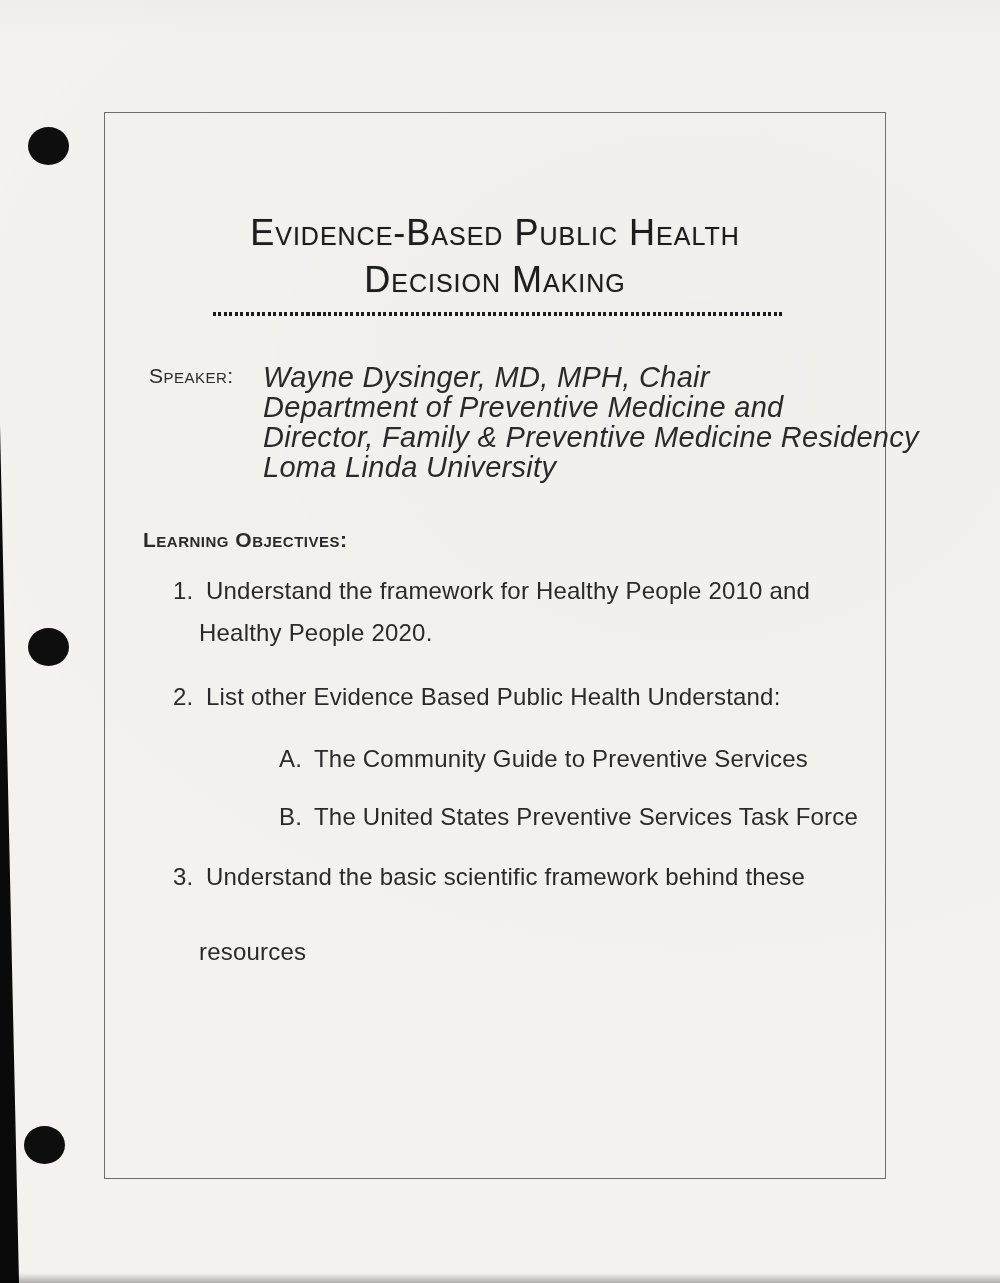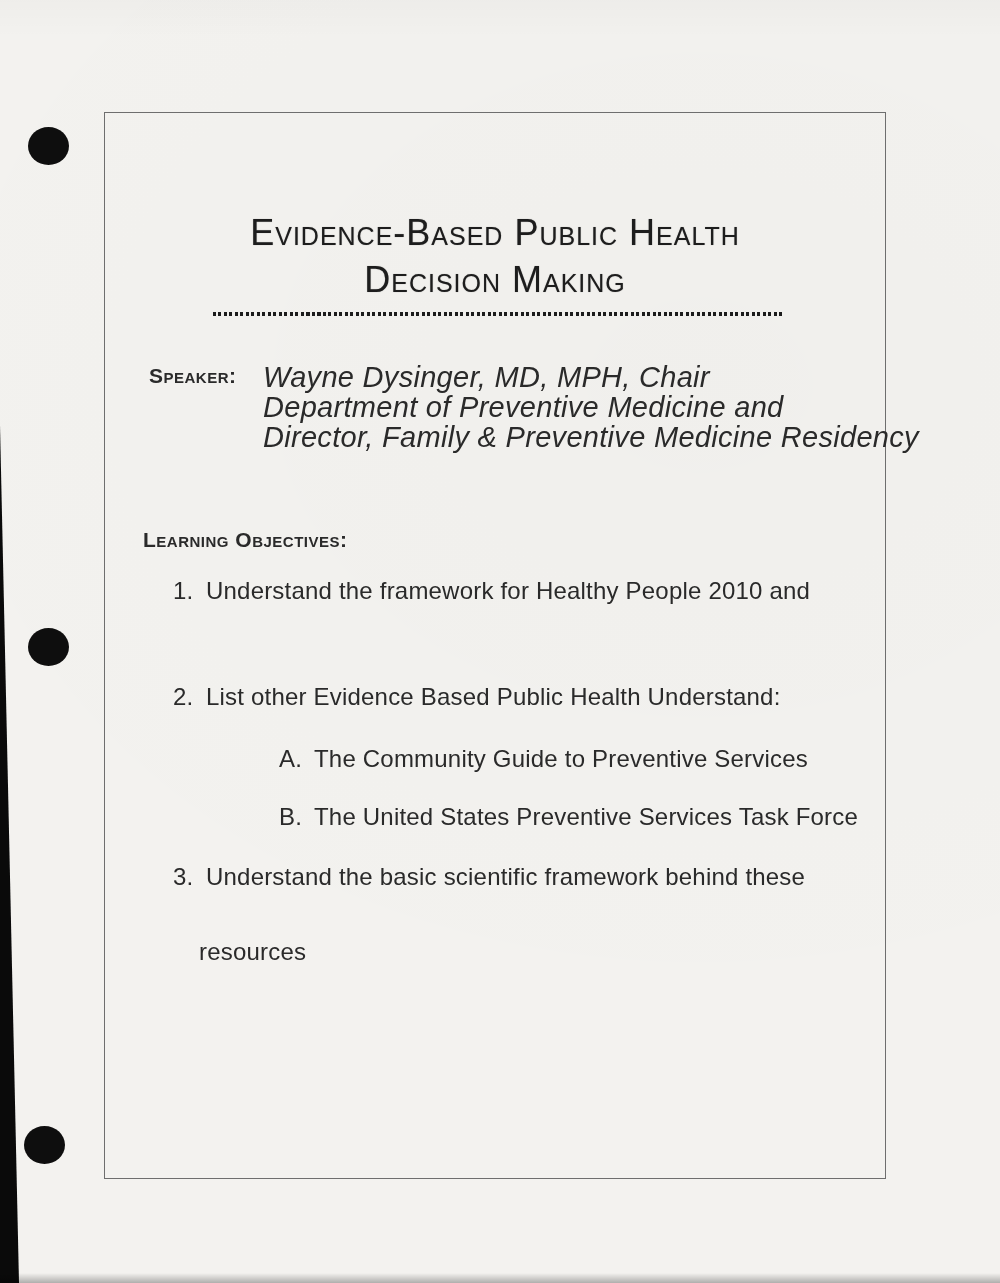--- a/index.html
+++ b/index.html
@@ -57,21 +57,21 @@
     font-variant:small-caps;letter-spacing:1px;
     text-shadow:0 0 1px rgba(0,0,0,0.35);
   }
   .dotted-rule{
     position:absolute;left:108px;top:199px;width:572px;height:4px;
     background:repeating-linear-gradient(90deg, #1c1c1c 0px, #1c1c1c 3px, transparent 3px, transparent 5.5px);
   }
 
   .speaker-label{
     position:absolute;left:44px;top:251px;
-    font-size:21px;font-weight:700;font-variant:small-caps;
+    font-size:21px;font-weight:400;font-variant:small-caps;
     letter-spacing:0.5px;color:var(--ink);
   }
   .speaker-lines{
     position:absolute;left:158px;top:249px;
     font-size:29px;line-height:30px;color:var(--ink);letter-spacing:0.3px;font-style:italic;
   }
   .speaker-lines div{white-space:nowrap;}
 
   .objectives-heading{
     position:absolute;left:38px;top:415px;
@@ -112,27 +112,29 @@
       <div class="title-line">Decision Making</div>
     </div>
 
     <div class="dotted-rule"></div>
 
     <div class="speaker-label">Speaker:</div>
     <div class="speaker-lines">
       <div>Wayne Dysinger, MD, MPH, Chair</div>
       <div>Department of Preventive Medicine and</div>
       <div>Director, Family &amp; Preventive Medicine Residency</div>
+      <div>Loma Linda University</div>
     </div>
 
     <div class="objectives-heading">Learning Objectives:</div>
 
     <div class="obj-line l-1a">
       <span class="num">1.</span><span>Understand the framework for Healthy People 2010 and</span>
     </div>
+    <div class="obj-line l-1b">Healthy People 2020.</div>
 
     <div class="obj-line l-2a">
       <span class="num">2.</span><span>List other Evidence Based Public Health Understand:</span>
     </div>
 
     <div class="obj-line sub l-suba">
       <span class="num">A.</span><span>The Community Guide to Preventive Services</span>
     </div>
     <div class="obj-line sub l-subb">
       <span class="num">B.</span><span>The United States Preventive Services Task Force</span>

